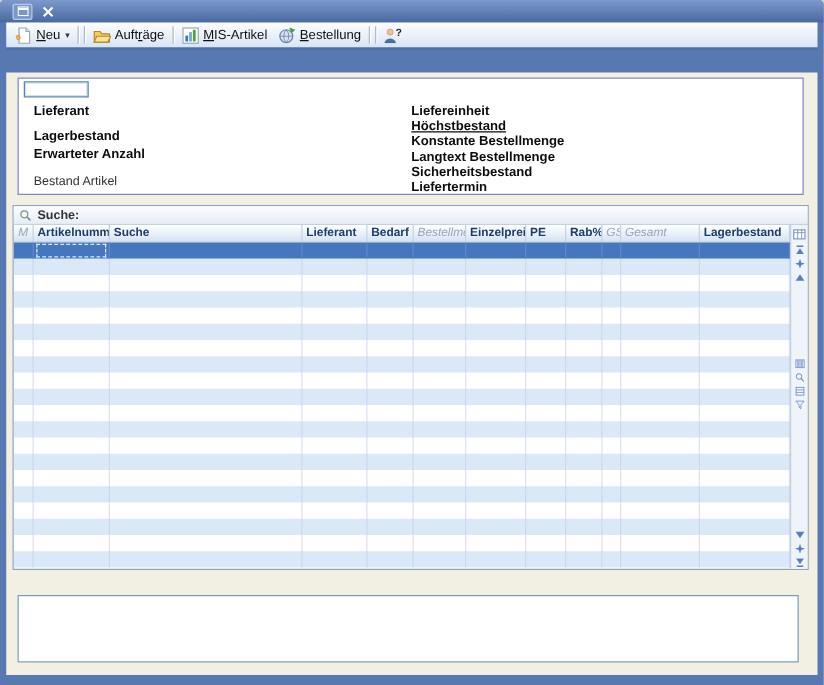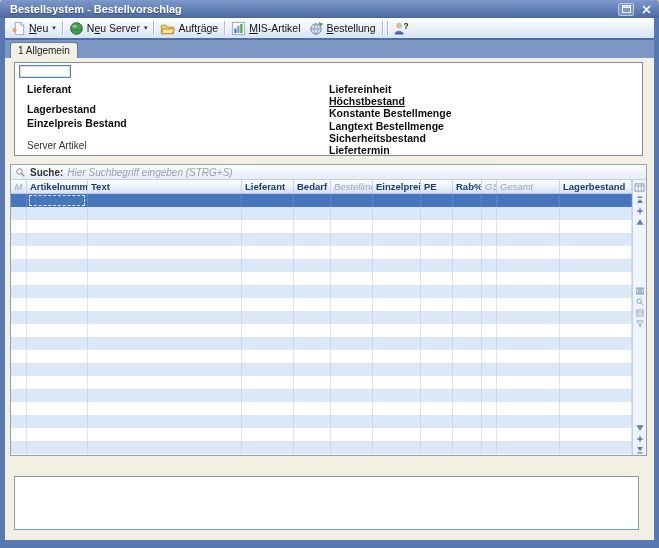--- a/index.html
+++ b/index.html
@@ -73,21 +73,20 @@
 
   .ltlabel { position:absolute; left:9px; top:405px; font-size:10.5px; font-weight:bold; color:#1F4075; }
   .ltarea { position:absolute; left:9px; top:418px; width:625px; height:54px; border:1px solid #7F9DB9; resize:none;
     font-family:"Liberation Sans",sans-serif; font-size:10px; }
 </style>
 </head>
 <body>
 
 <div class="window">
   <div class="titlebar">
-    <span class="title">Bestellsystem - Bestellvorschlag</span>
     <span class="tbtns">
       <span class="tb-restore">
         <svg width="9" height="8" viewBox="0 0 9 8">
             <rect x="0.5" y="0.5" width="8" height="7" fill="none" stroke="#fff"></rect>
             <path d="M0.5 2.2h8" stroke="#fff" stroke-width="1.6"></path>
           </svg>
       </span>
       <span class="tb-close">
         <svg width="9" height="9" viewBox="0 0 9 9">
             <path d="M1 1l7 7M8 1L1 8" stroke="#fff" stroke-width="1.7"></path>
@@ -102,31 +101,20 @@
           <svg viewBox="0 0 16 16">
             <path d="M4.5 1.5h6l3 3v10h-9z" fill="#fff" stroke="#97A5B8"></path>
             <path d="M10.5 1.5v3h3" fill="#E9EEF5" stroke="#97A5B8"></path>
             <path d="M2 8.4l2.9-.8.8 2.7-2.5 1.4z" fill="#F5B43C" stroke="#C98A1E" stroke-width=".6"></path>
           </svg>
         </span>
         <span><u>N</u>eu</span>
         <span class="tdd">▾</span>
       </div>
       <span class="tsep"></span>
-      <div class="tbtn">
-        <span>
-          <svg viewBox="0 0 16 16">
-            <circle cx="8" cy="8" r="6.2" fill="#43A047" stroke="#1B5E20"></circle>
-            <ellipse cx="6" cy="5.5" rx="2.6" ry="1.6" fill="#8FD694" opacity=".85"></ellipse>
-            <path d="M2 8.5c2 1.6 10 1.6 12 0" fill="none" stroke="#1B5E20" stroke-width=".7" opacity=".6"></path>
-          </svg>
-        </span>
-        <span>N<u>e</u>u Server</span>
-        <span class="tdd">▾</span>
-      </div>
       <span class="tsep"></span>
       <div class="tbtn">
         <span>
           <svg viewBox="0 0 16 16">
             <path d="M1.5 4.5h5l1.5 2h6.5v7h-13z" fill="#F6CC5A" stroke="#B8892C"></path>
             <path d="M1.5 13.5l2-5h12l-2.5 5z" fill="#FDE29A" stroke="#B8892C"></path>
           </svg>
         </span>
         <span>Auft<u>r</u>äge</span>
       </div>
@@ -159,61 +147,57 @@
           <svg viewBox="0 0 16 16">
             <circle cx="5.5" cy="5" r="2.6" fill="#F0C090" stroke="#B98A5A" stroke-width=".5"></circle>
             <path d="M1 14c.5-4.2 8.5-4.2 9 0z" fill="#4A6FAE" stroke="#2F4F86" stroke-width=".5"></path>
             <text x="10" y="8.5" font-size="9" font-weight="bold" fill="#222" font-family="Liberation Sans,sans-serif">?</text>
           </svg>
         </span>
       </div>
     </div>
   <div class="tb-underline"></div>
 
-  <div class="tabstrip">
-    <div class="tab">1 Allgemein</div>
-  </div>
 
   <div class="content">
 
     <div class="formpanel">
       <input class="forminput" value="" style="">
       <div id="fl-left">
           <div class="flabel" style="left: 12px; top: 20px;">Lieferant</div>
           <div class="flabel" style="left: 12px; top: 40px;">Lagerbestand</div>
-          <div class="flabel" style="left: 12px; top: 54px;">Einzelpreis Bestand</div>
+          <div class="flabel" style="left: 12px; top: 54px;">Erwarteter Anzahl</div>
         </div>
-      <div class="fl-sec">Server Artikel</div>
+      <div class="fl-sec">Bestand Artikel</div>
       <div id="fl-right">
           <div class="flabel" style="left: 314px; top: 20px;">Liefereinheit</div>
           <div class="flabel" style="left: 314px; top: 32px; text-decoration: underline;">Höchstbestand</div>
           <div class="flabel" style="left: 314px; top: 44px;">Konstante Bestellmenge</div>
           <div class="flabel" style="left: 314px; top: 57px;">Langtext Bestellmenge</div>
           <div class="flabel" style="left: 314px; top: 69px;">Sicherheitsbestand</div>
           <div class="flabel" style="left: 314px; top: 81px;">Liefertermin</div>
         </div>
     </div>
 
     <div class="gridpanel">
       <div class="searchbar">
         <span class="sicon">
           <svg viewBox="0 0 16 16">
               <circle cx="6.5" cy="6.5" r="4" fill="#FDF6D8" stroke="#7A8BA2" stroke-width="1.4"></circle>
               <path d="M9.5 9.5l4 4" stroke="#7A8BA2" stroke-width="1.8"></path>
             </svg>
         </span>
         <b class="slabel">Suche:</b>
-        <span class="sph">Hier Suchbegriff eingeben (STRG+S)</span>
       </div>
       <div class="gridbody">
         <div class="gridmain">
           <div class="ghead">
               <div class="hcell dim center" style="width: 16px;">M</div>
               <div class="hcell" style="width: 61px;">Artikelnummer</div>
-              <div class="hcell" style="width: 154px;">Text</div>
+              <div class="hcell" style="width: 154px;">Suche</div>
               <div class="hcell" style="width: 52px;">Lieferant</div>
               <div class="hcell" style="width: 37px;">Bedarf</div>
               <div class="hcell dim" style="width: 42px;">Bestellmenge</div>
               <div class="hcell" style="width: 48px;">Einzelpreis</div>
               <div class="hcell" style="width: 32px;">PE</div>
               <div class="hcell" style="width: 29px;">Rab%</div>
               <div class="hcell dim" style="width: 15px;">GS</div>
               <div class="hcell dim" style="width: 63px;">Gesamt</div>
               <div class="hcell" style="flex: 1 1 0%;">Lagerbestand</div>
             </div>

